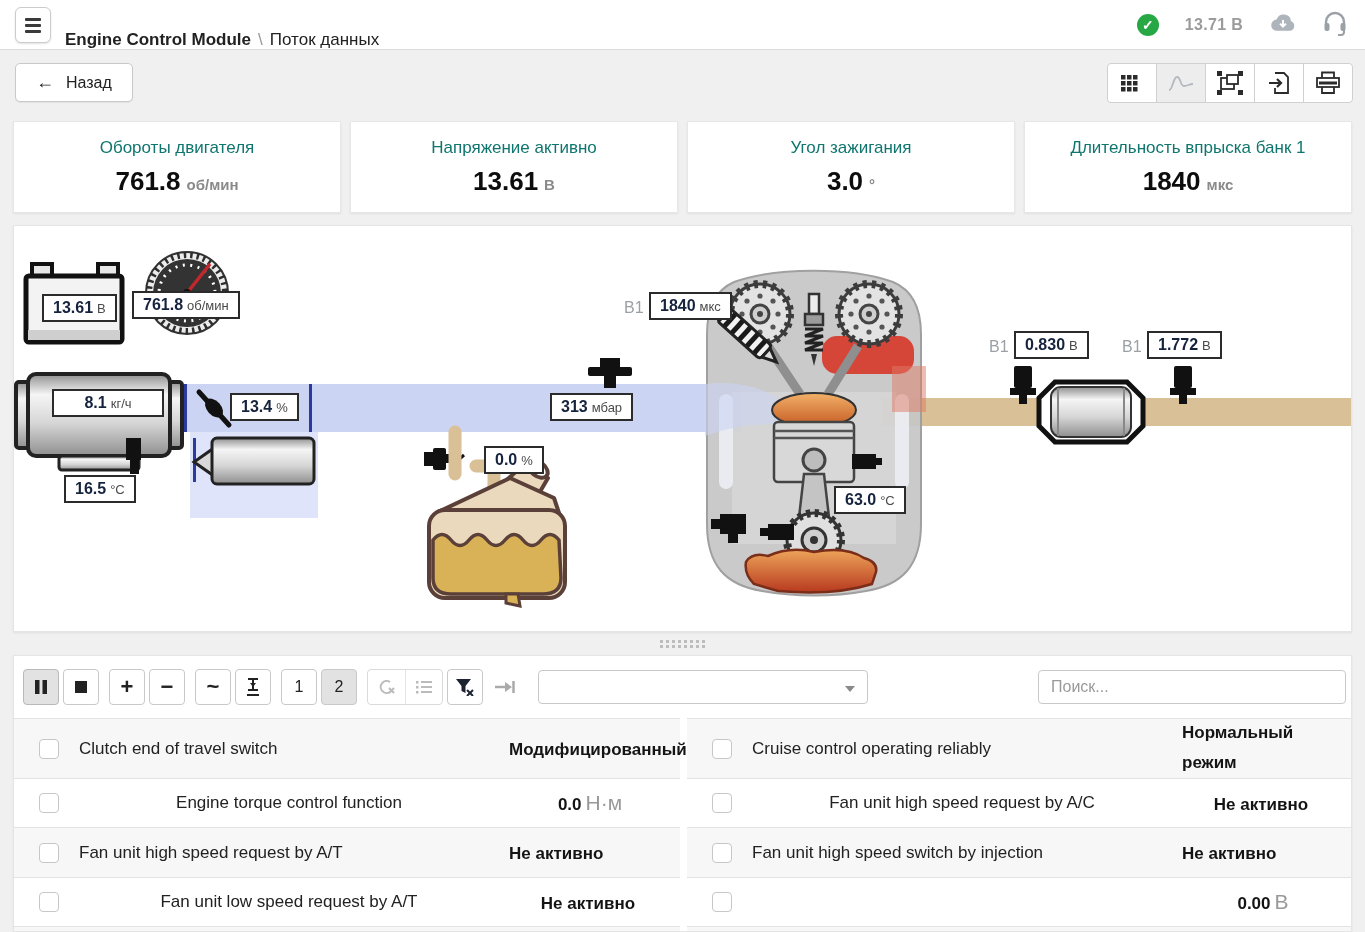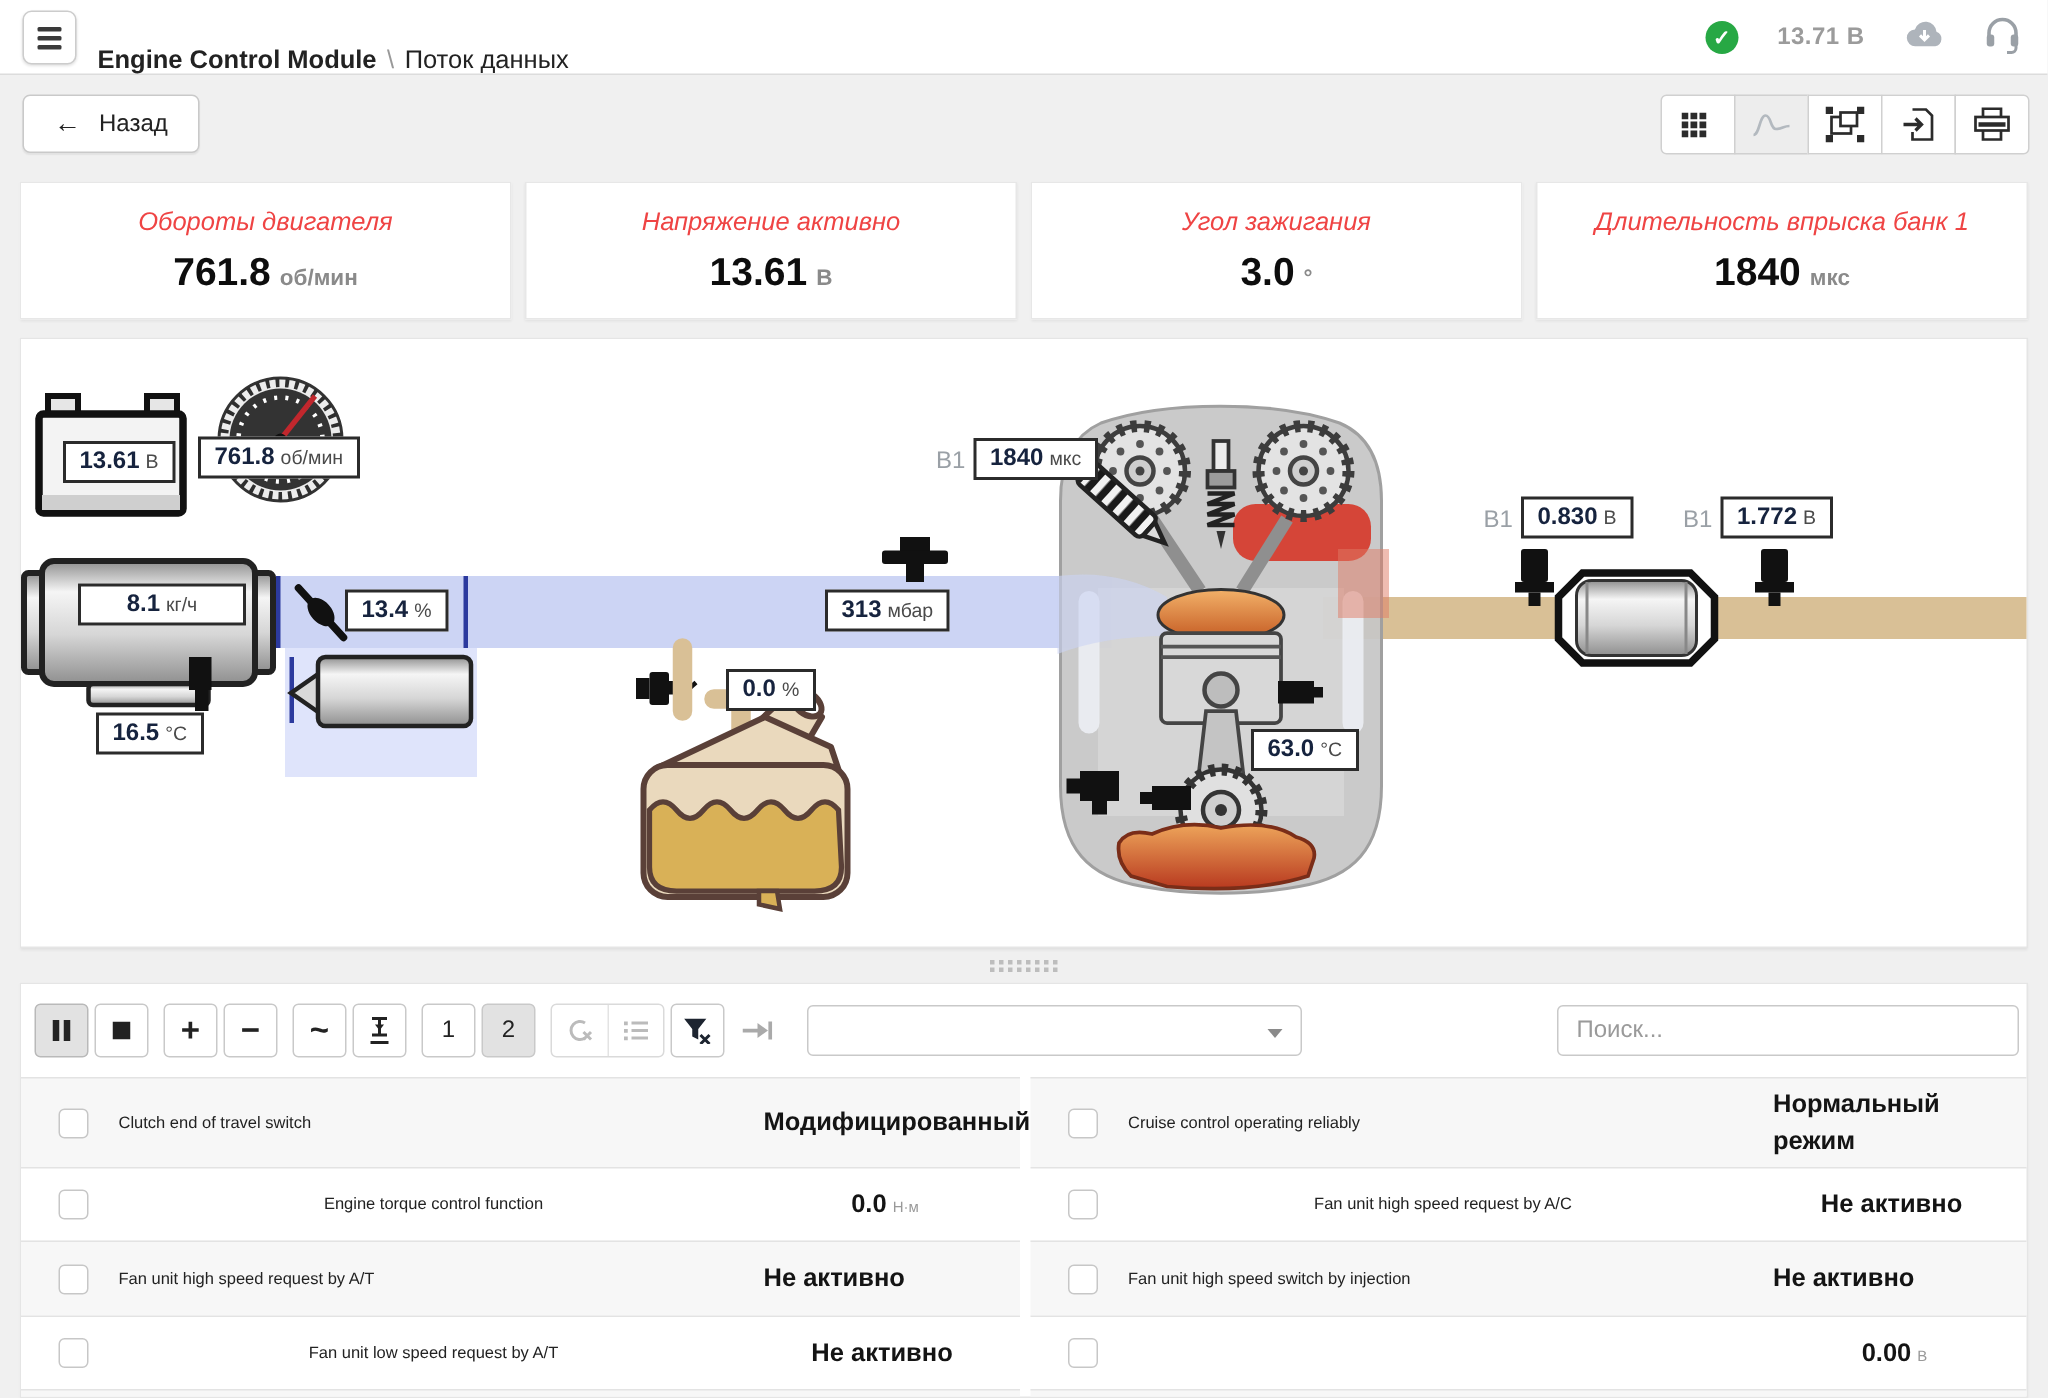--- a/index.html
+++ b/index.html
@@ -30,21 +30,21 @@
   .tb-btn { width:50px; height:40px; background:#fff; border:1px solid #d0d0d0; margin-left:-1px;
     display:flex; align-items:center; justify-content:center; cursor:pointer; }
   .tb-btn.first { border-radius:4px 0 0 4px; margin-left:0; }
   .tb-btn.last { border-radius:0 4px 4px 0; }
   .tb-btn.disabled { background:#ededed; }
 
   
   .cards { position:absolute; left:13px; top:121px; width:1339px; display:grid; grid-template-columns:repeat(4,1fr); gap:9px; }
   .card { background:#fff; height:92px; border:1px solid #e7e7e7; box-shadow:0 1px 2px rgba(0,0,0,.07);
     display:flex; flex-direction:column; align-items:center; justify-content:center; gap:8px; }
-  .card .c-title { font-size:17px; color:#ef4444;font-style:italic; }
+  .card .c-title { font-size:17px; color:#0f766e; }
   .card .c-val { font-size:26px; font-weight:700; color:#0d0d0d; }
   .card .c-unit { font-size:15px; font-weight:700; color:#8a8a8a; margin-left:6px; }
 
   
   .diagram { position:absolute; left:13px; top:225px; width:1339px; height:407px; background:#fff;
     border:1px solid #e5e5e5; box-shadow:0 1px 2px rgba(0,0,0,.07); overflow:hidden; }
   .diagram svg.scene { position:absolute; left:0; top:0; }
   .dlabel { position:absolute; background:#fff; border:2px solid #2b2b2b; padding:3px 9px; white-space:nowrap; z-index:3; }
   .dlabel .v { font-size:16px; font-weight:600; color:#16233e; }
   .dlabel .u { font-size:13px; color:#4a4a4a; margin-left:4px; }
@@ -73,23 +73,23 @@
   .search { position:absolute; left:1024px; top:14px; width:308px; height:34px; border:1px solid #c9c9c9; border-radius:4px; padding:0 12px; font-size:16px; font-family:"Liberation Sans",sans-serif; color:#333; }
   .search::placeholder { color:#9a9a9a; }
 
   .rows { position:absolute; left:0; top:62px; width:1339px; }
   .half { position:absolute; top:0; width:666px; }
   .half.left { left:0; }
   .half.right { left:673px; }
   .trow { position:relative; border-top:1px solid #e3e3e3; display:flex; align-items:center; }
   .trow.alt { background:#f7f7f7; }
   .trow .cb { position:absolute; left:25px; width:20px; height:20px; border:1px solid #c7c7c7; border-radius:4px; background:#fff; cursor:pointer; }
-  .trow .nm { position:absolute; left:65px; width:420px; font-size:11px; color:#222; }
+  .trow .nm { position:absolute; left:65px; width:420px; font-size:17px; color:#222; }
   .trow .vl { position:absolute; left:495px; width:162px; font-size:17px; font-weight:700; color:#141414; line-height:1.45; }
-  .trow .vl .unit { font-weight:400; color:#999; font-size:10px; margin-left:4px; }
+  .trow .vl .unit { font-weight:400; color:#999; font-size:21px; margin-left:4px; }
   .h60 { height:60px; } .h49 { height:49px;text-align:center; } .h50 { height:50px; }
   .sliver { height:7px; background:#f7f7f7; border-top:1px solid #e3e3e3; }
 </style>
 </head>
 <body>
 
 <div class="topbar">
   <div class="menu-btn">
       <i></i>
       <i></i>

